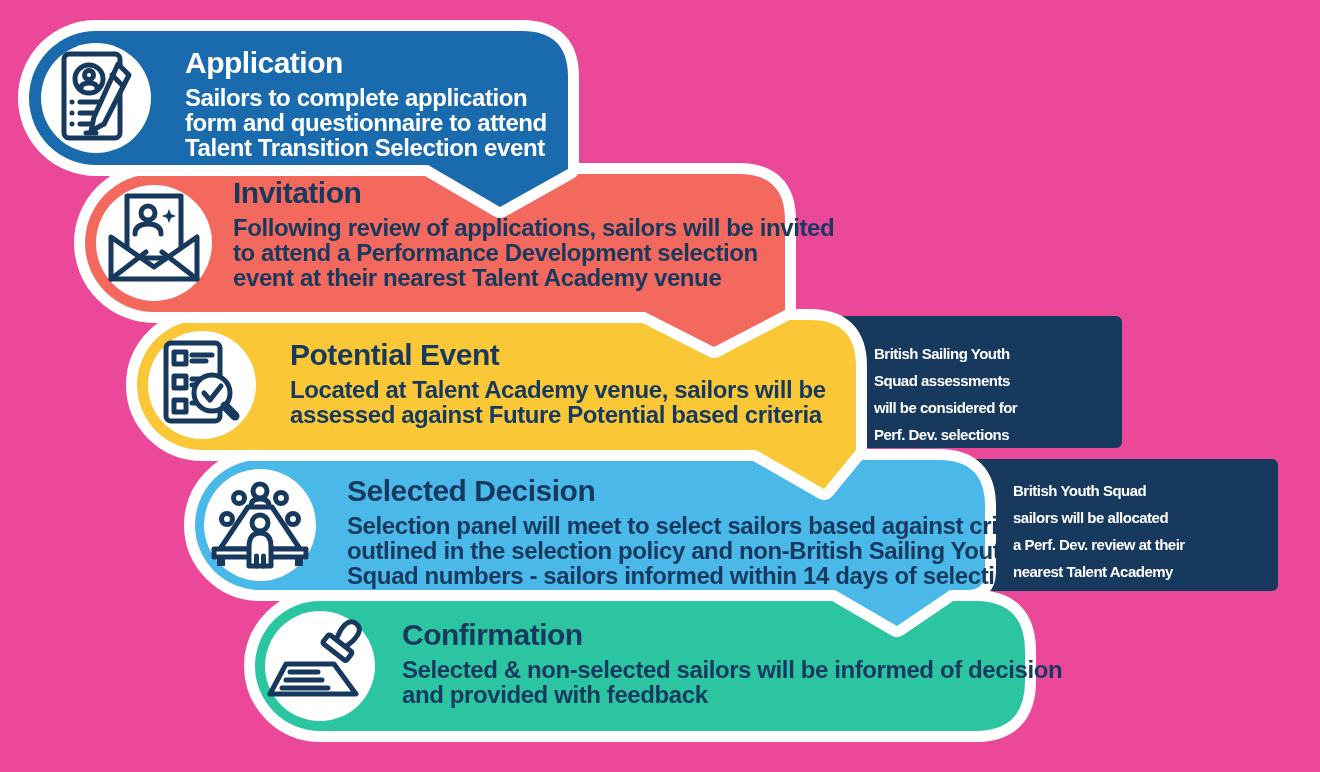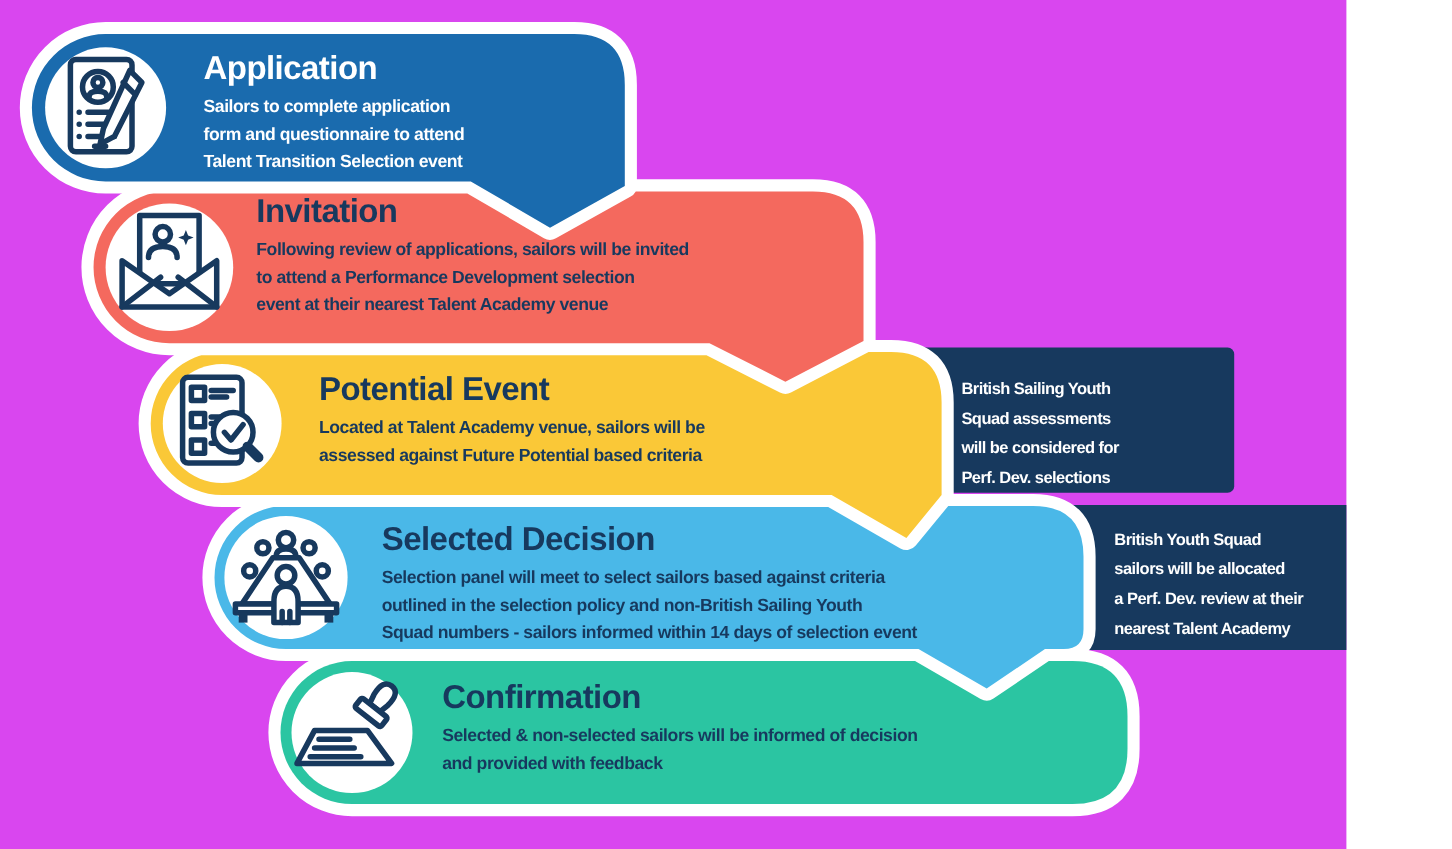--- a/index.html
+++ b/index.html
@@ -1,22 +1,22 @@
 <!DOCTYPE html>
 <html><head>
 <meta charset="utf-8">
 <style>
   html,body{margin:0;padding:0;background:#fff;}
-  .stage{position:relative;width:1224px;height:772px;background:#d946ef;overflow:hidden;
+  .stage{position:relative;width:1320px;height:772px;background:#ec4899;overflow:hidden;
          font-family:"Liberation Sans",sans-serif;}
   .stage svg{position:absolute;left:0;top:0;}
   .halo{fill:#fff;stroke:#fff;stroke-width:22;stroke-linejoin:round;}
   .txt{position:absolute;}
   .title{font-size:30px;font-weight:700;letter-spacing:-0.5px;line-height:34px;color:#17395E;}
-  .desc{font-size:16px;font-weight:700;letter-spacing:-0.4px;line-height:25px;color:#17395E;
+  .desc{font-size:24px;font-weight:700;letter-spacing:-0.4px;line-height:25px;color:#17395E;
         white-space:pre-line;margin-top:5px;}
   .light .title,.light .desc{color:#FFFFFF;}
   .note{position:absolute;color:#FFFFFF;font-size:15px;font-weight:700;letter-spacing:-0.5px;
         line-height:27px;white-space:pre-line;}
   .icon{fill:none;stroke-width:5;stroke-linecap:round;stroke-linejoin:round;}
   .icon .fillw{fill:#fff;}
   .icon .solid{fill:#17395E;stroke:none;}
 </style>
 </head>
 <body>

